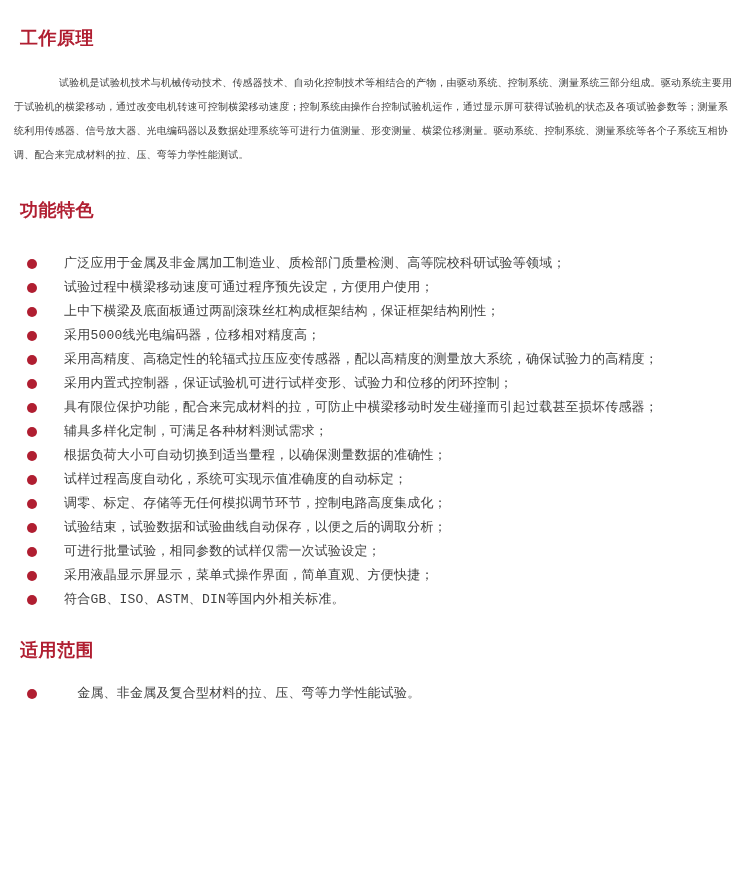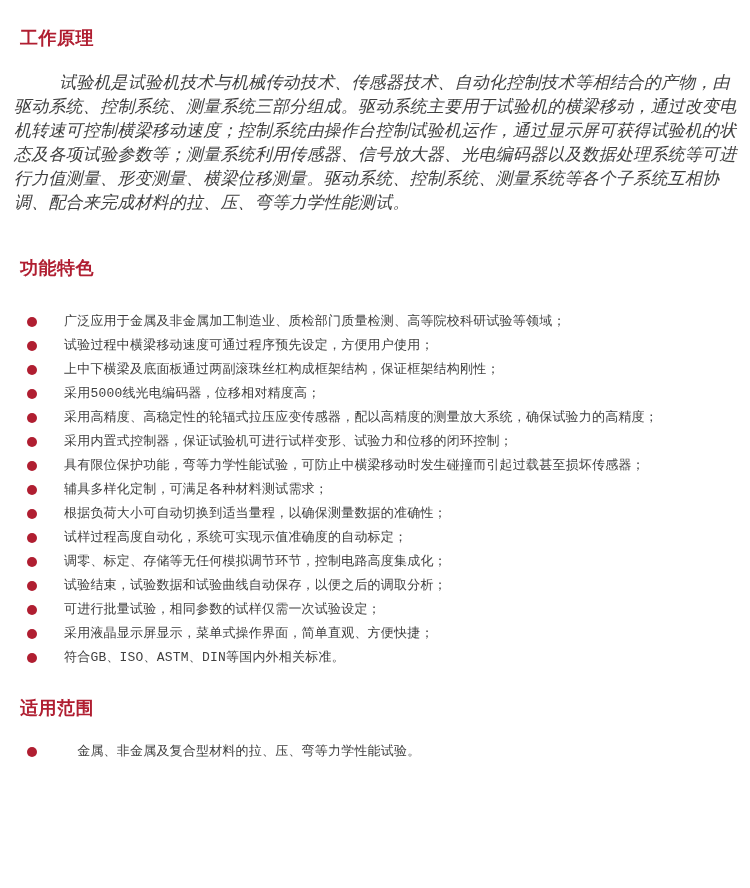--- a/index.html
+++ b/index.html
@@ -14,31 +14,30 @@
   .page { padding: 28px 12px 20px 14px; }
 
   h2.section-title {
     margin: 0 0 0 6px;
     font-size: 18px;
     line-height: 20px;
     font-weight: bold;
     color: var(--accent);
     letter-spacing: 0.5px;
   }
-  h2.mt-features { margin-top: 43px; font-family: Liberation Serif, serif; }
+  h2.mt-features { margin-top: 33px; font-family: Liberation Serif, serif; }
   h2.mt-scope   { margin-top: 28px; }
 
   p.body-paragraph {
     margin: 23px 0 0 0;
-    font-size: 17px;
+    font-size: 10px;
     line-height: 24px;
     text-indent: 45px;
     letter-spacing: 0.2px;
     color: var(--text);
-    font-style: italic;
   }
 
   ul.bullet-list {
     list-style: none;
     margin: 32px 0 0 0;
     padding: 0;
   }
   ul.scope-list { margin-top: 22px; }
 
   ul.bullet-list > li {
@@ -72,21 +71,21 @@
 
   <h2 class="section-title mt-features">功能特色</h2>
 
   <ul class="bullet-list features-list">
     <li>广泛应用于金属及非金属加工制造业、质检部门质量检测、高等院校科研试验等领域；</li>
     <li>试验过程中横梁移动速度可通过程序预先设定，方便用户使用；</li>
     <li>上中下横梁及底面板通过两副滚珠丝杠构成框架结构，保证框架结构刚性；</li>
     <li>采用5000线光电编码器，位移相对精度高；</li>
     <li>采用高精度、高稳定性的轮辐式拉压应变传感器，配以高精度的测量放大系统，确保试验力的高精度；</li>
     <li>采用内置式控制器，保证试验机可进行试样变形、试验力和位移的闭环控制；</li>
-    <li>具有限位保护功能，弯等力学性能试验，可防止中横梁移动时发生碰撞而引起过载甚至损坏传感器；</li>
+    <li>具有限位保护功能，配合来完成材料的拉，可防止中横梁移动时发生碰撞而引起过载甚至损坏传感器；</li>
     <li>辅具多样化定制，可满足各种材料测试需求；</li>
     <li>根据负荷大小可自动切换到适当量程，以确保测量数据的准确性；</li>
     <li>试样过程高度自动化，系统可实现示值准确度的自动标定；</li>
     <li>调零、标定、存储等无任何模拟调节环节，控制电路高度集成化；</li>
     <li>试验结束，试验数据和试验曲线自动保存，以便之后的调取分析；</li>
     <li>可进行批量试验，相同参数的试样仅需一次试验设定；</li>
     <li>采用液晶显示屏显示，菜单式操作界面，简单直观、方便快捷；</li>
     <li>符合GB、ISO、ASTM、DIN等国内外相关标准。</li>
   </ul>
 

